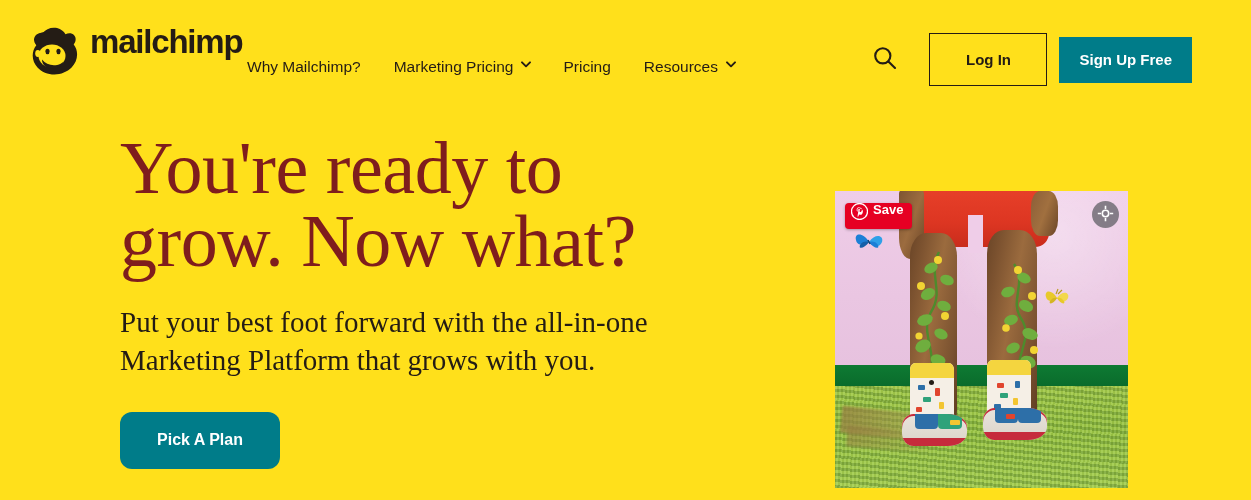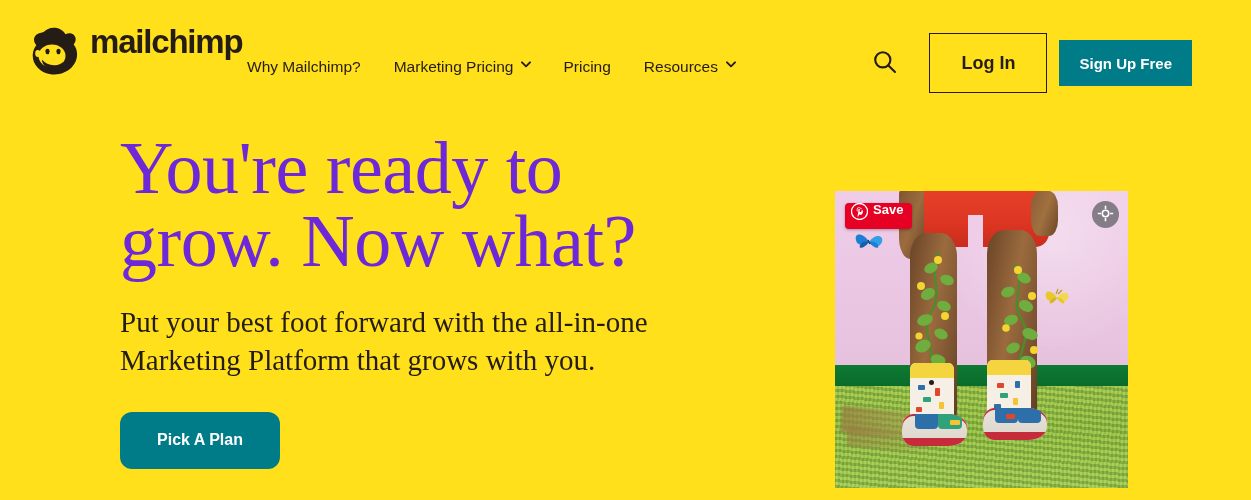--- a/index.html
+++ b/index.html
@@ -90,25 +90,25 @@
     align-items: center;
     justify-content: center;
     cursor: pointer;
     background: none;
     border: none;
     padding: 0;
     margin-right: 22px;
   }
   .btn-login {
     width: 118px;
-    height: 60px;
+    height: 53px;
     border: 1px solid #241C15;
     background: transparent;
     color: #241C15;
-    font-size: 18px;
+    font-size: 15px;
     font-weight: 700;
     font-family: "Liberation Sans", sans-serif;
     cursor: pointer;
     border-radius: 0;
     display: flex;
     align-items: center;
     justify-content: center;
     padding: 0;
   }
   .btn-signup {
@@ -135,21 +135,21 @@
     left: 120px;
     top: 132px;
     width: 660px;
   }
   .hero-title {
     margin: 0;
     font-family: "Liberation Serif", serif;
     font-size: 74px;
     line-height: 0.98;
     letter-spacing: -0.5px;
-    color: #6d28d9;
+    color: #7f1d1d;
     font-weight: 400;
   }
   .hero-sub {
     margin: 0;
     padding-top: 26px;
     font-family: "Liberation Serif", serif;
     font-size: 29px;
     line-height: 1.32;
     color: #241C15;
     font-weight: 400;

